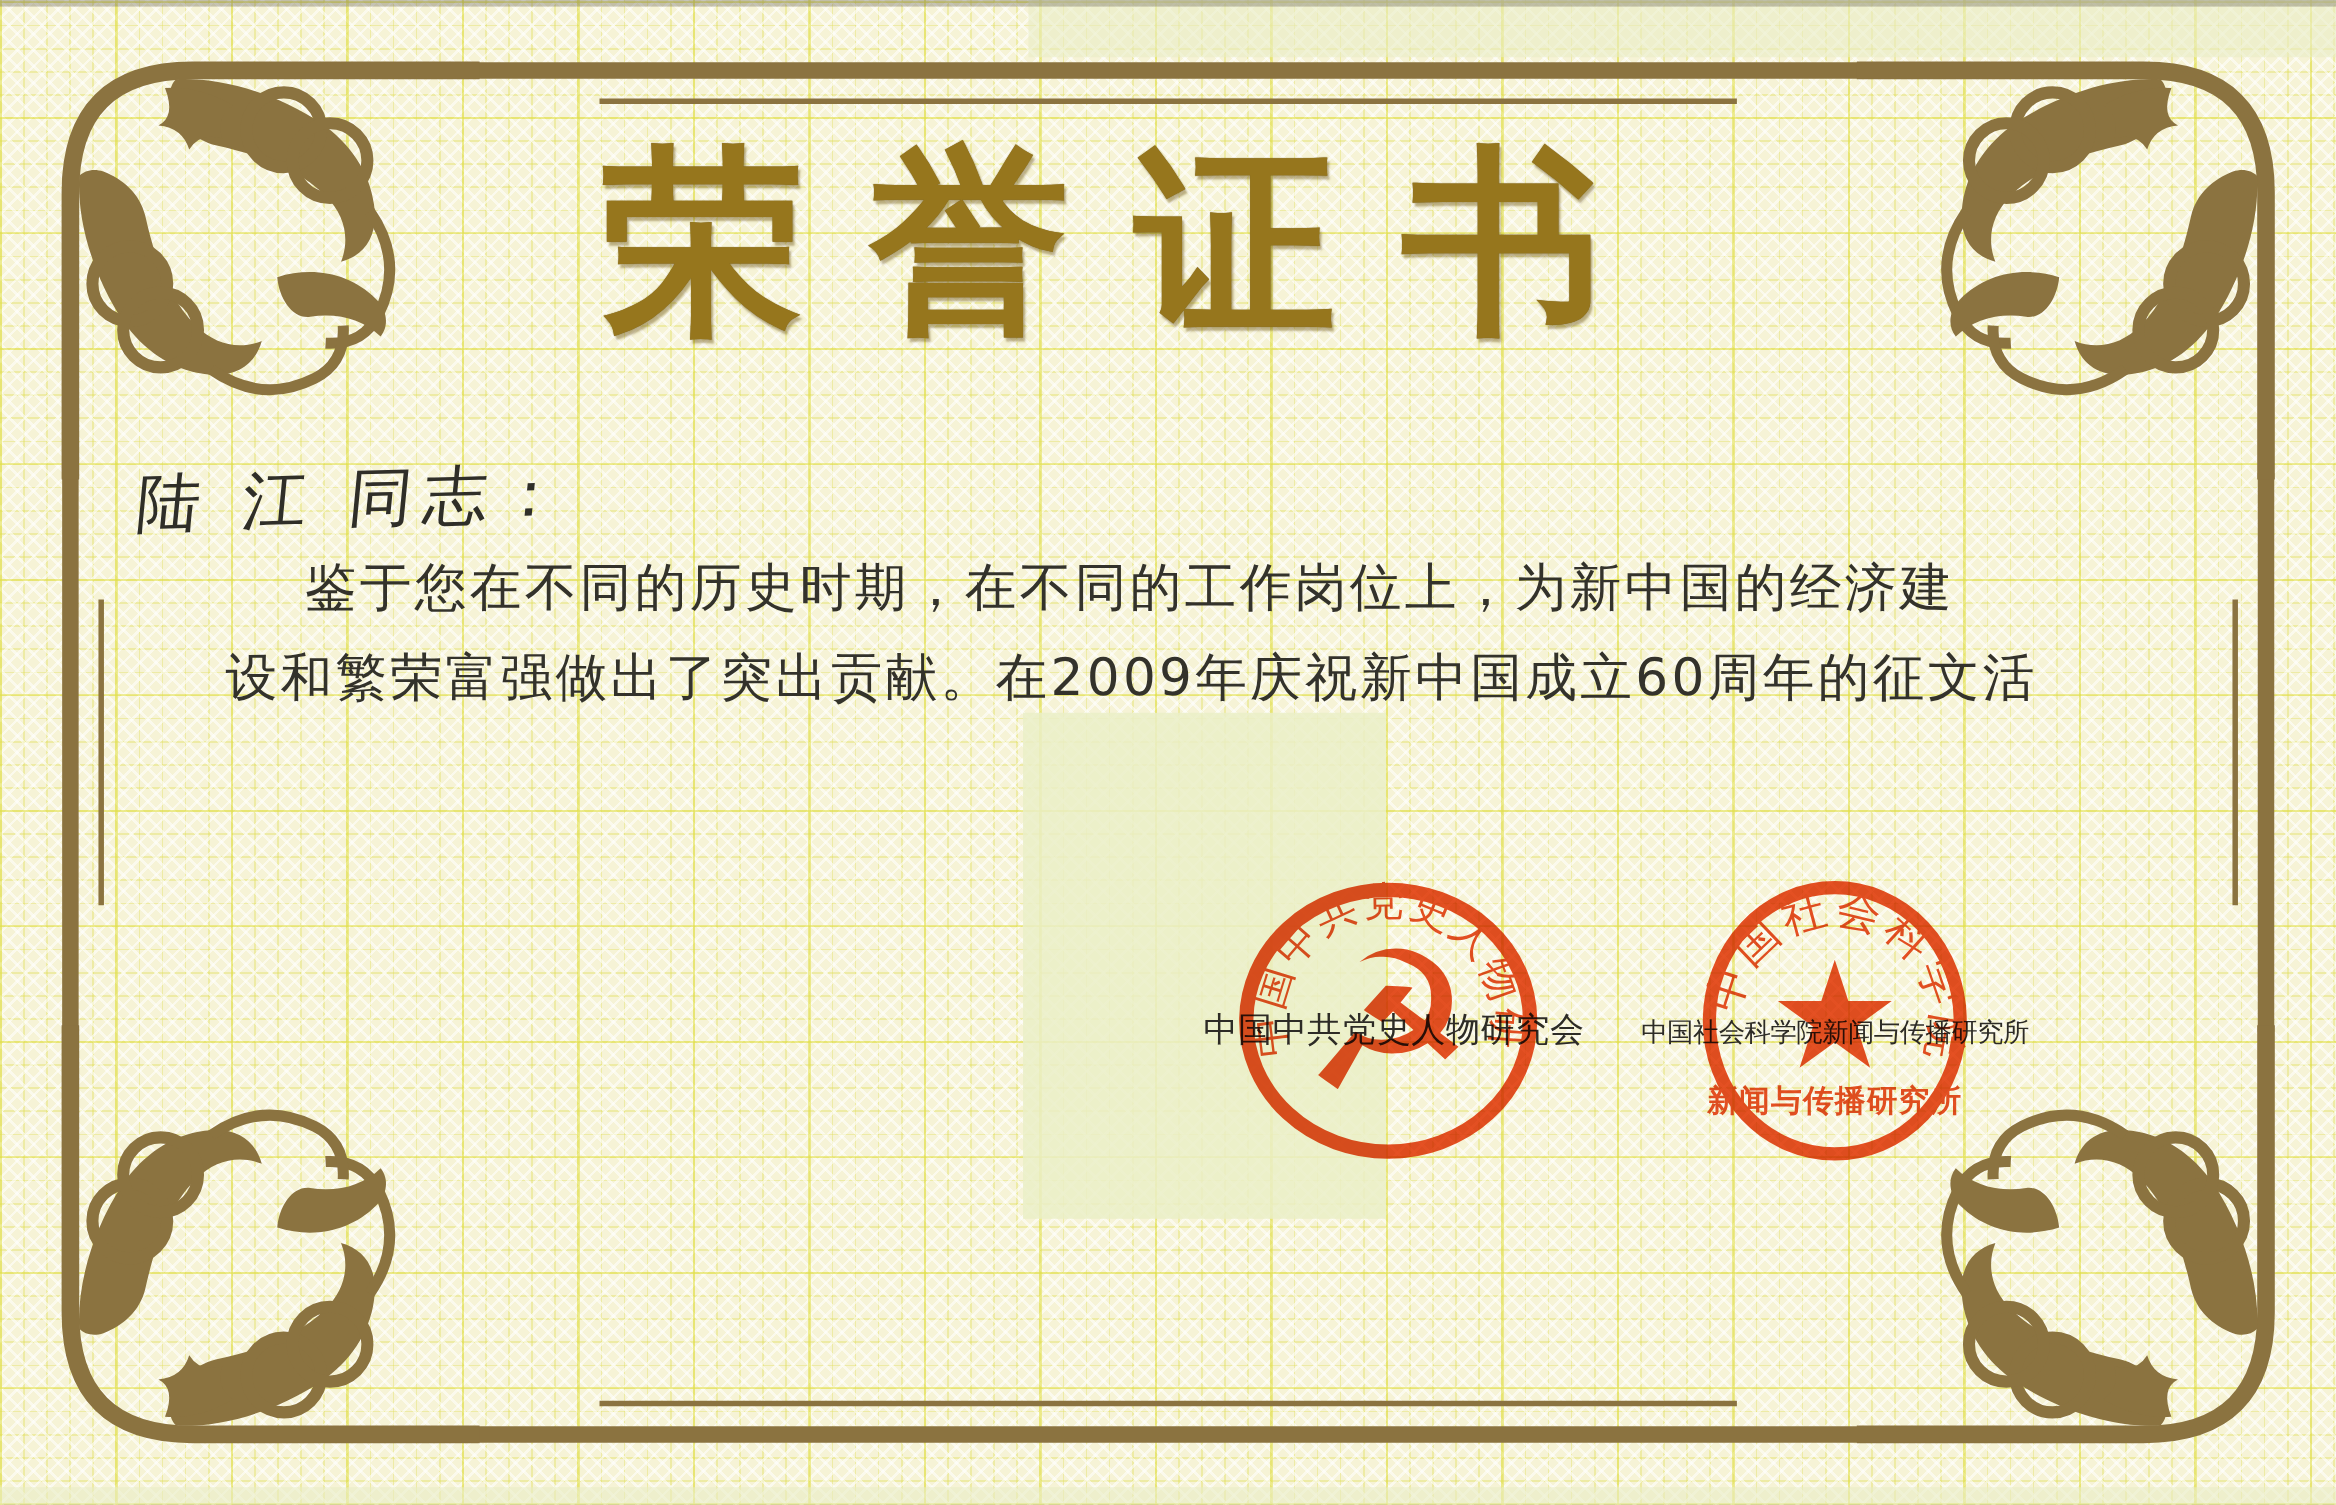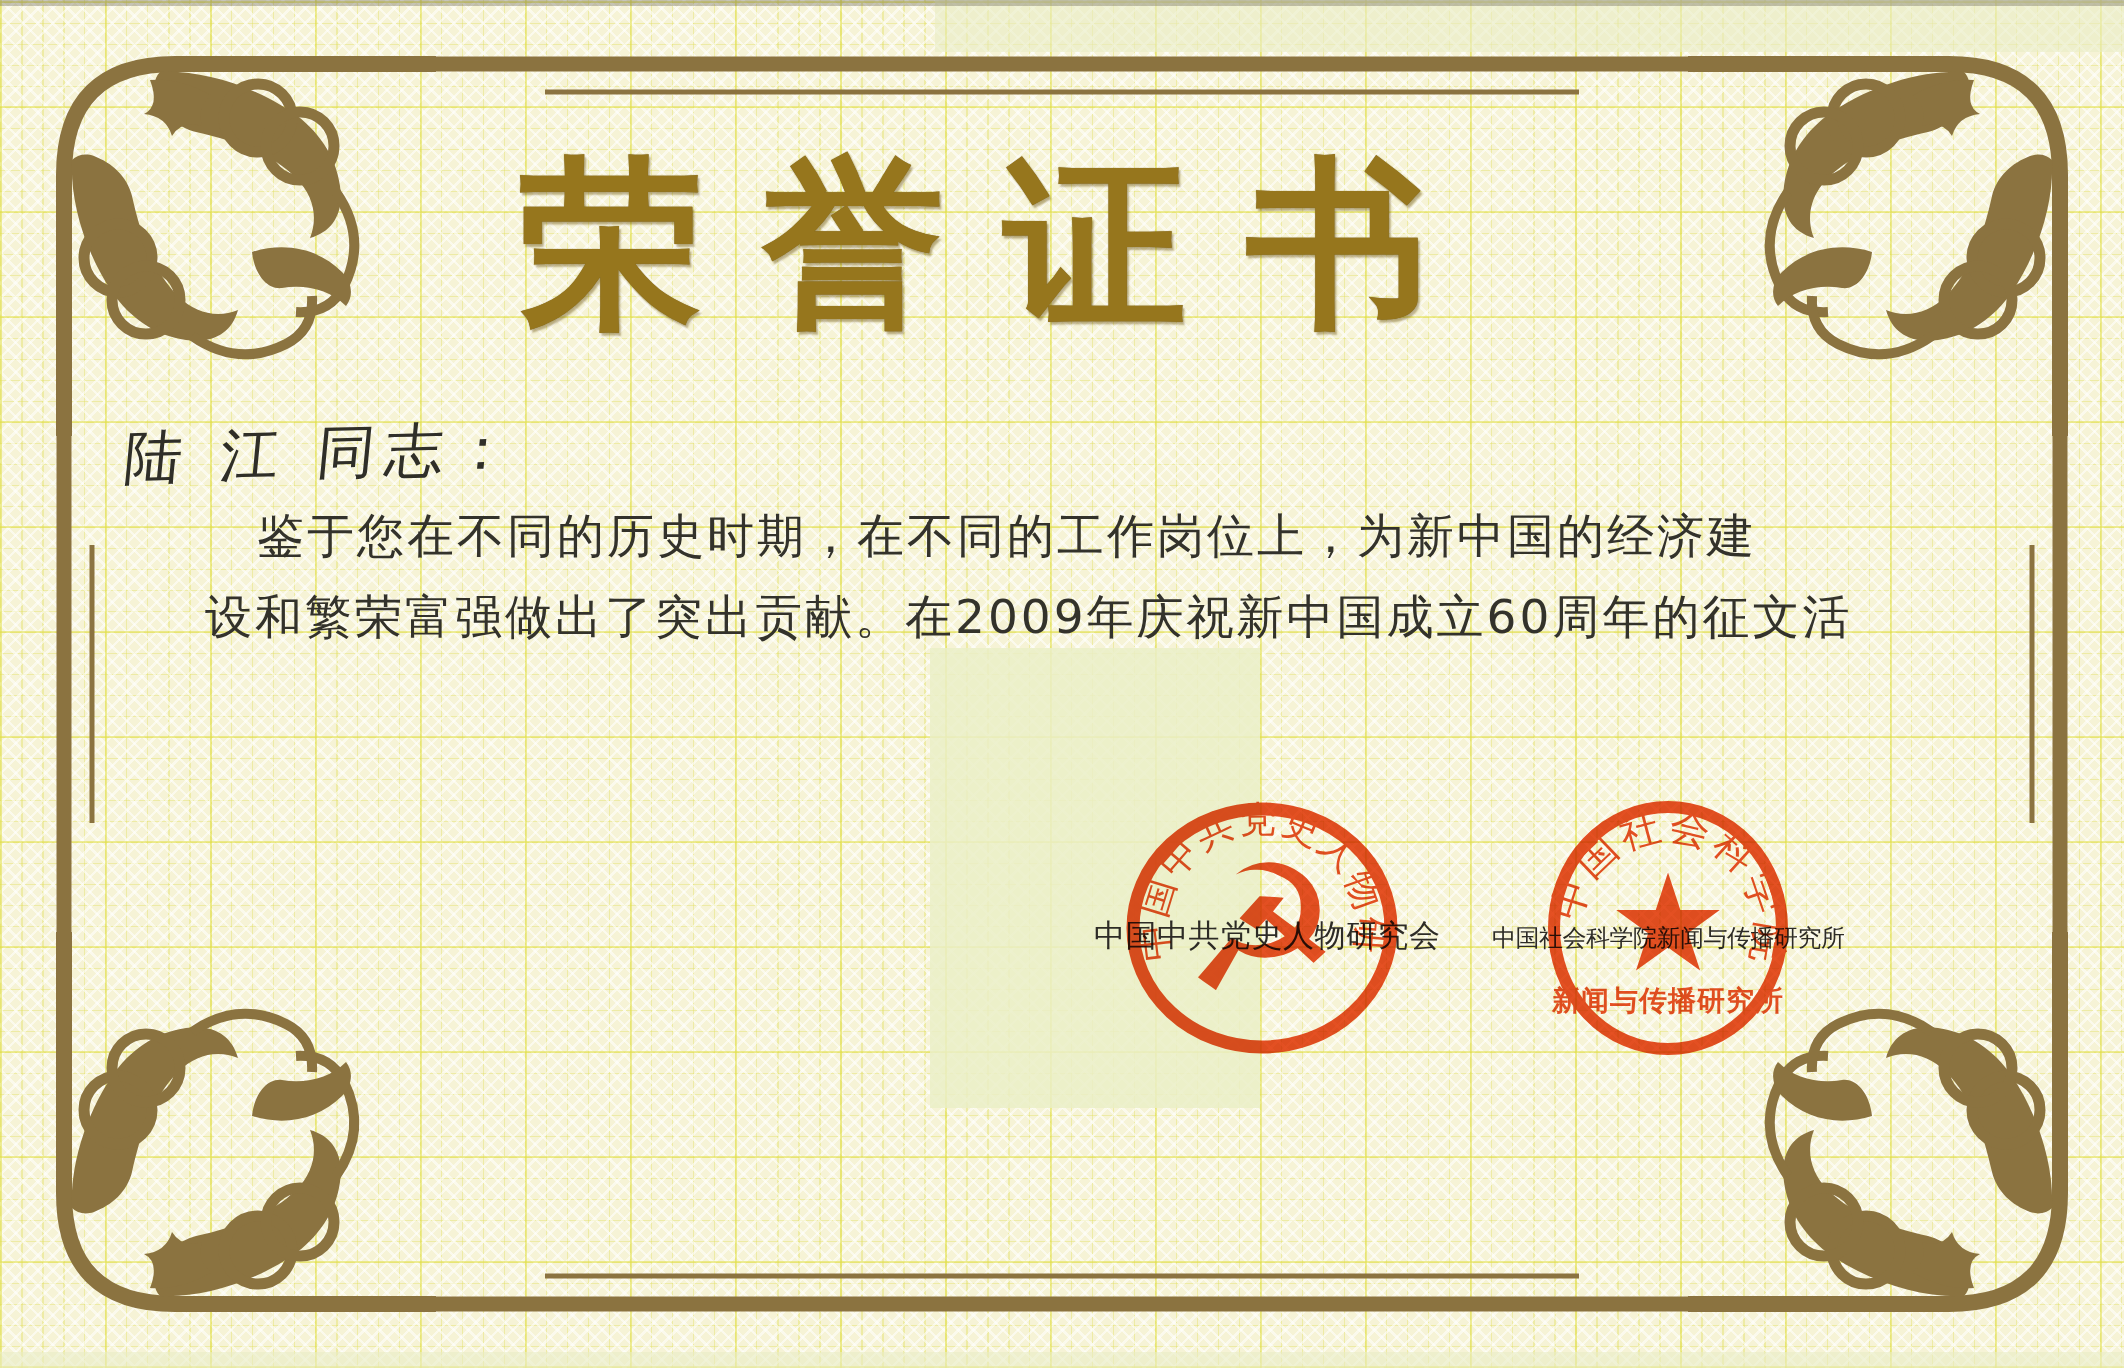--- a/index.html
+++ b/index.html
@@ -19,40 +19,40 @@
   }
   .abs{position:absolute;}
   
   .scan-top-edge{left:0;top:0;width:2124px;height:6px;background:rgba(110,106,90,.38);z-index:4;}
   .wash{background:rgba(234,238,199,.85);z-index:1;}
   .wash-soft{background:rgba(233,237,197,.6);z-index:1;}
   
   #frame{left:0;top:0;z-index:2;}
   
   .title{
-    left:520px;top:128px;
+    left:548px;top:128px;
     font-family:"DejaVu Serif",serif;font-weight:bold;
     font-size:182px;line-height:1;letter-spacing:60px;
     color:#96761d;
     text-shadow:2px 3px 2px rgba(110,86,20,.45), 0 0 1px #6f5714;
-    z-index:3;white-space:nowrap;margin-top:24px;
+    z-index:3;white-space:nowrap;
   }
   .recipient{
     left:128px;top:420px;
     font-size:58px;color:#2f2e28;letter-spacing:10px;
     transform:rotate(-1.5deg) skewX(-7deg);transform-origin:left top;
     z-index:3;white-space:nowrap;
   }
   .bodytext{
     left:205px;top:495px;width:1760px;
     font-size:47px;line-height:81px;letter-spacing:3px;
     color:#33322b;z-index:3;
   }
   .bodytext .ln{white-space:nowrap;}
-  .bodytext .ln.indent{margin-left:52px;}
+  .bodytext .ln.indent{margin-left:72px;font-family:Liberation Serif, serif;}
   .closing{
     left:700px;top:762px;
     font-size:46px;letter-spacing:14px;color:#33322b;
     z-index:3;white-space:nowrap;
   }
   .issuer-name-1{
     left:1094px;top:915px;
     font-size:31px;letter-spacing:0.5px;color:#2d2b26;
     z-index:3;white-space:nowrap;
   }

